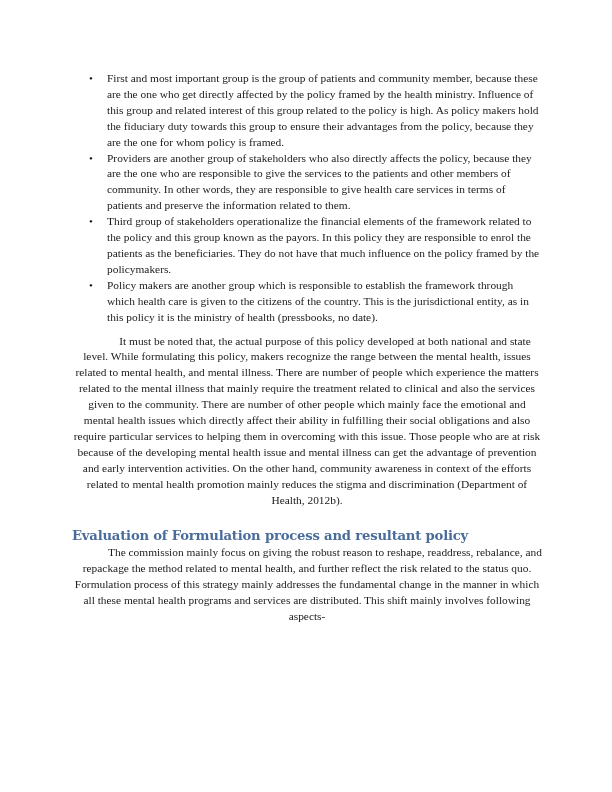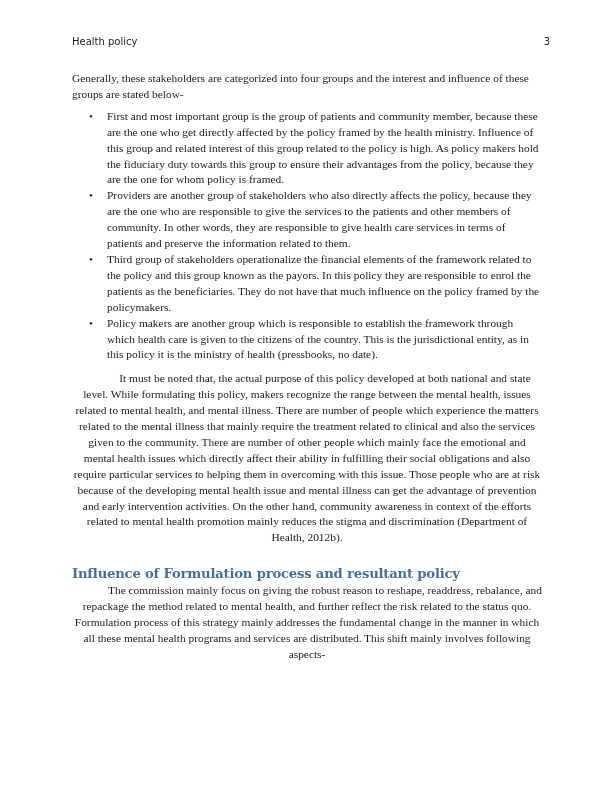--- a/index.html
+++ b/index.html
@@ -76,28 +76,23 @@
       line-height: 18px;
       color: #4a6c9b;
       letter-spacing: -0.2px;
     }
   </style>
 </head>
 <body>
 
 <div class="page">
 
-  <div class="header">
-    <span>Health policy</span>
-    <span>3</span>
-  </div>
 
   <div class="content">
 
-    <p class="para intro">Generally, these stakeholders are categorized into four groups and the interest and influence of these groups are stated below-</p>
 
     <ul class="bullets">
       <li>
         <span class="bullet-dot">•</span>
         <span>First and most important group is the group of patients and community member, because these are the one who get directly affected by the policy framed by the health ministry. Influence of this group and related interest of this group related to the policy is high. As policy makers hold the fiduciary duty towards this group to ensure their advantages from the policy, because they are the one for whom policy is framed.</span>
       </li>
       <li>
         <span class="bullet-dot">•</span>
         <span>Providers are another group of stakeholders who also directly affects the policy, because they are the one who are responsible to give the services to the patients and other members of community. In other words, they are responsible to give health care services in terms of patients and preserve the information related to them.</span>
       </li>
@@ -106,18 +101,18 @@
         <span>Third group of stakeholders operationalize the financial elements of the framework related to the policy and this group known as the payors. In this policy they are responsible to enrol the patients as the beneficiaries. They do not have that much influence on the policy framed by the policymakers.</span>
       </li>
       <li>
         <span class="bullet-dot">•</span>
         <span>Policy makers are another group which is responsible to establish the framework through which health care is given to the citizens of the country. This is the jurisdictional entity, as in this policy it is the ministry of health (pressbooks, no date).</span>
       </li>
     </ul>
 
     <p class="para indent">It must be noted that, the actual purpose of this policy developed at both national and state level. While formulating this policy, makers recognize the range between the mental health, issues related to mental health, and mental illness. There are number of people which experience the matters related to the mental illness that mainly require the treatment related to clinical and also the services given to the community. There are number of other people which mainly face the emotional and mental health issues which directly affect their ability in fulfilling their social obligations and also require particular services to helping them in overcoming with this issue. Those people who are at risk because of the developing mental health issue and mental illness can get the advantage of prevention and early intervention activities. On the other hand, community awareness in context of the efforts related to mental health promotion mainly reduces the stigma and discrimination (Department of Health, 2012b).</p>
 
-    <h2 class="heading">Influence of Formulation process and resultant policy</h2>
+    <h2 class="heading">Evaluation of Formulation process and resultant policy</h2>
 
     <p class="para indent">The commission mainly focus on giving the robust reason to reshape, readdress, rebalance, and repackage the method related to mental health, and further reflect the risk related to the status quo. Formulation process of this strategy mainly addresses the fundamental change in the manner in which all these mental health programs and services are distributed. This shift mainly involves following aspects-</p>
 
   </div>
 </div>
 
 </body></html>

